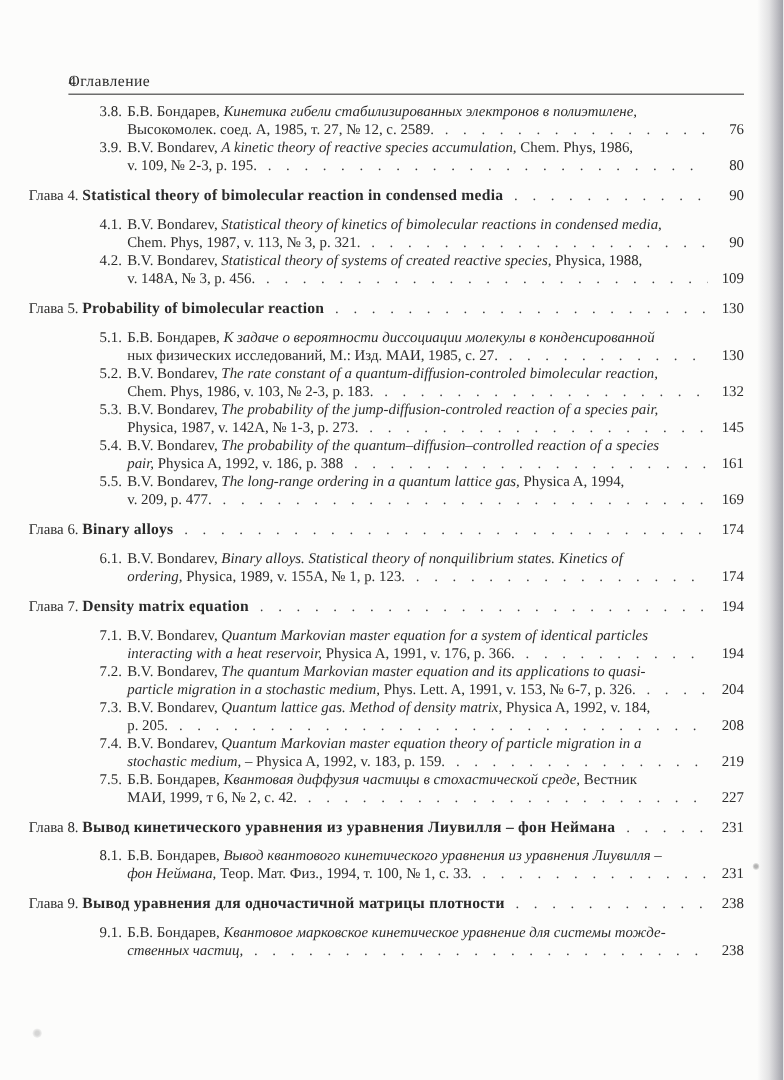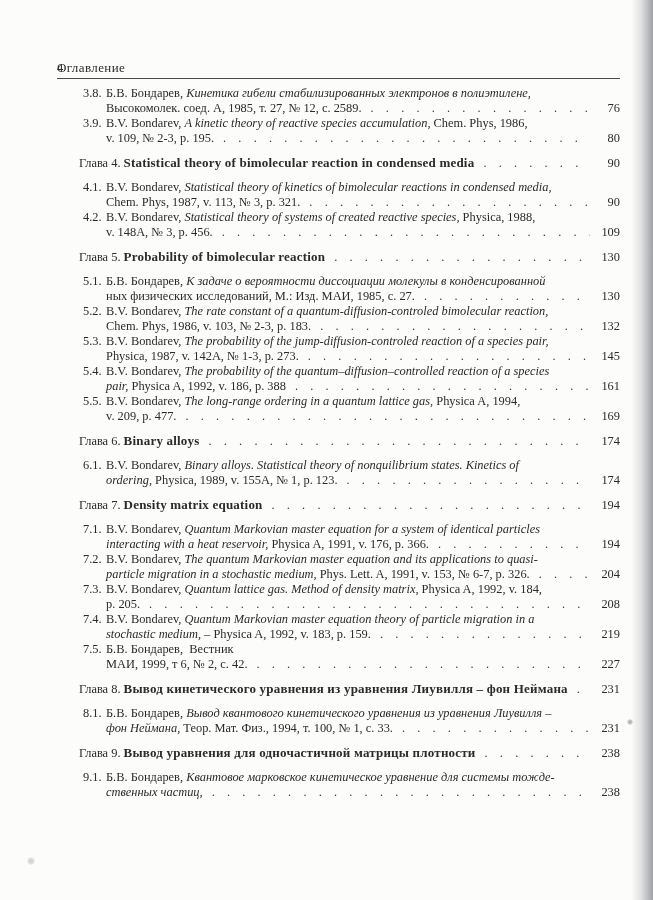--- a/index.html
+++ b/index.html
@@ -70,21 +70,21 @@
     font-size: 12.4px;
     line-height: 15px;
   }
   .entry.item { padding-left: 106px; padding-right: 33px; }
   .entry.item > .label {
     position: absolute;
     left: 83px; top: 0;
     white-space: pre;
   }
   .entry.chapter {
-    padding-left: 79px;
+    padding-left: 24px;
     padding-right: 33px;
     margin: 9px 0;
   }
   .entry.chapter .bd {
     font-weight: bold;
     font-size: 13px;
     letter-spacing: 0.2px;
   }
   .line {
     display: flex;
@@ -326,20 +326,21 @@
           <span class="it">stochastic medium,</span>
           <span> – Physica A, 1992, v. 183, p. 159.</span>
           <span class="leader"></span>
           <span class="pg">219</span>
         </div>
       </div>
       <div class="entry item">
         <span class="label">7.5.</span>
         <div class="line">
           <span>Б.В. Бондарев, </span>
+          <span class="it">Квантовая диффузия частицы в стохастической среде,</span>
           <span> Вестник</span>
         </div>
         <div class="line">
           <span>МАИ, 1999, т 6, № 2, с. 42.</span>
           <span class="leader"></span>
           <span class="pg">227</span>
         </div>
       </div>
       <div class="entry chapter">
         <div class="line">

